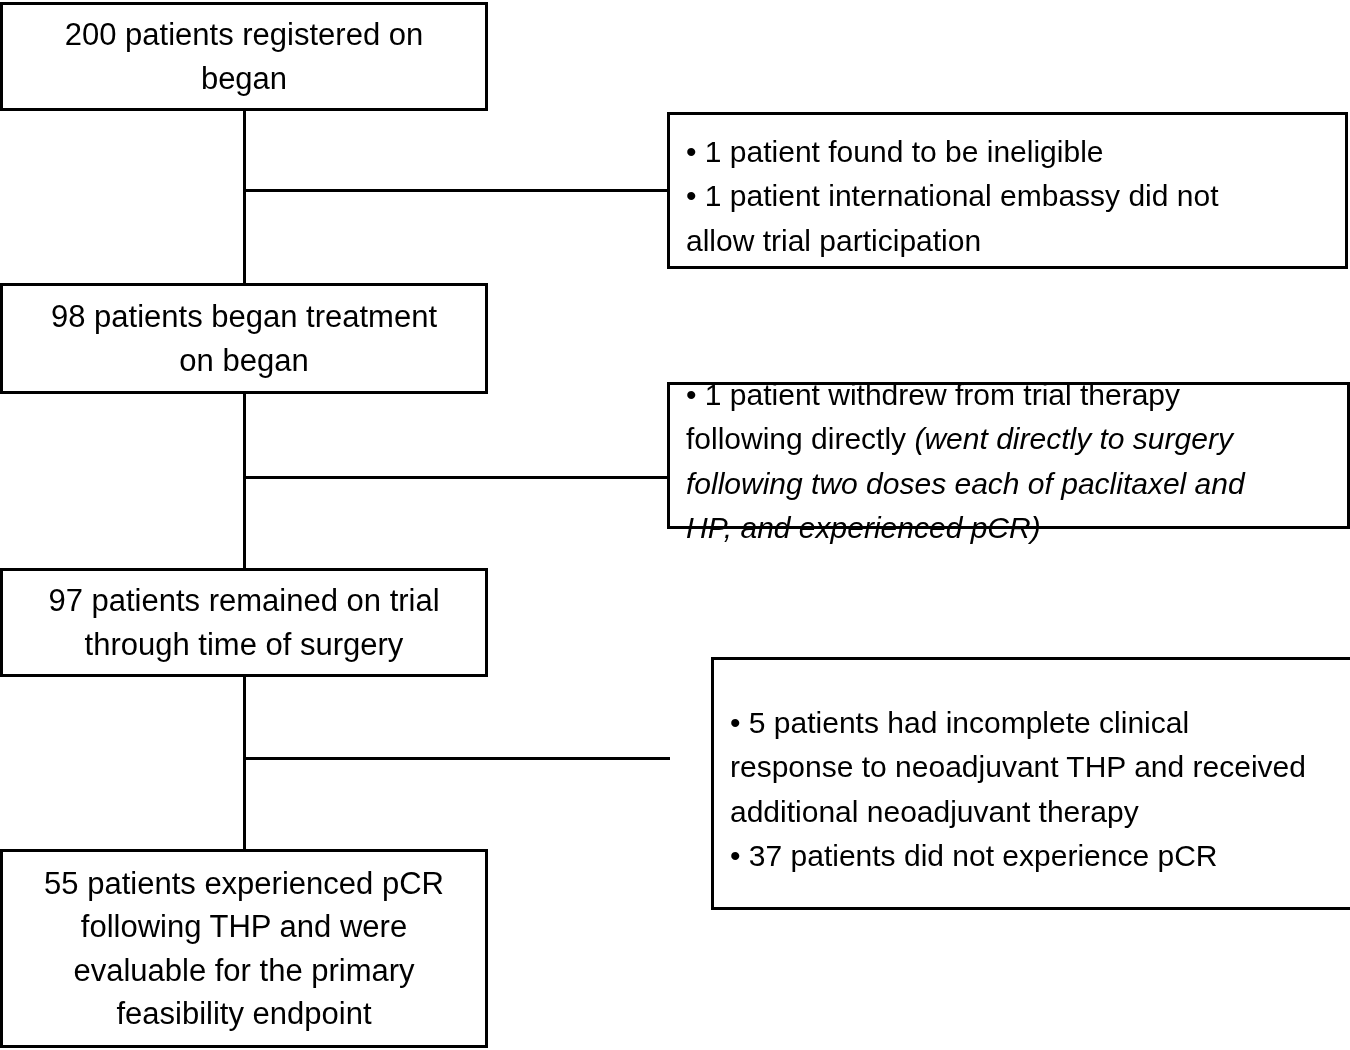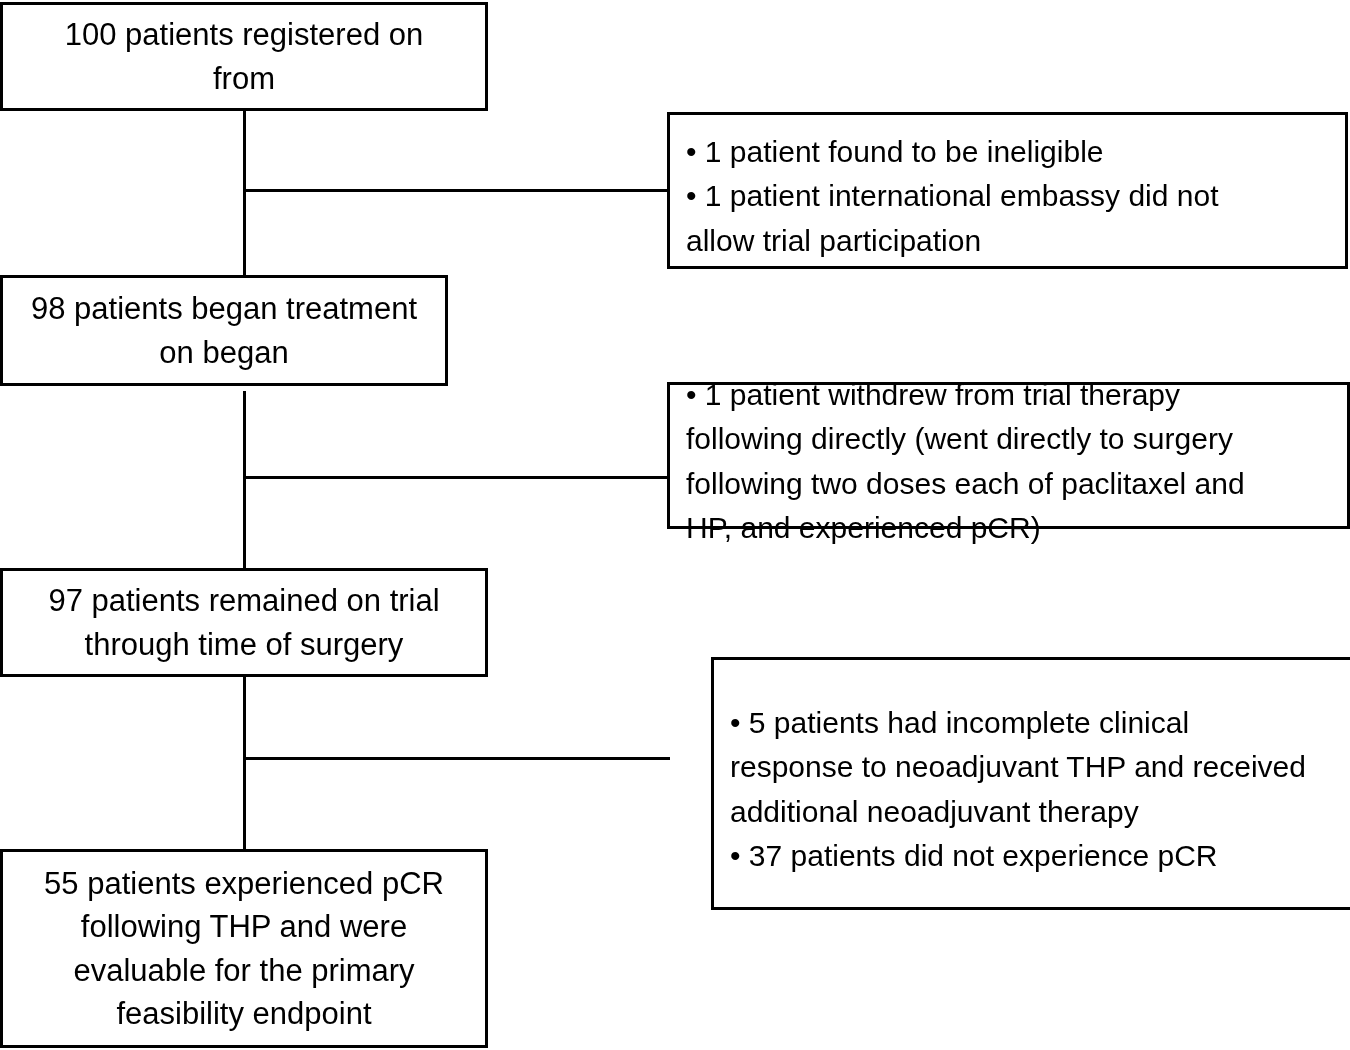--- a/index.html
+++ b/index.html
@@ -39,37 +39,37 @@
   .box-left .line {
     font-size: 31px;
     line-height: 1.40;
     white-space: nowrap;
   }
   .box-right .line {
     font-size: 30px;
     line-height: 1.47;
     white-space: nowrap;
   }
-  .box-right .line .it { }
+  .box-right .line .it { font-style: italic; }
 
   
   .vline {
     position: absolute;
     width: 3px;
     background: #000000;
   }
   .hline {
     position: absolute;
     height: 3px;
     background: #000000;
   }
 
   
   #box-registered   { left: 0px;   top: 2px;   width: 488px;  height: 109px; }
-  #box-began        { left: 0px;   top: 275px; width: 448px;  height: 111px; }
+  #box-began        { left: 0px;   top: 283px; width: 488px;  height: 111px; }
   #box-remained     { left: 0px;   top: 568px; width: 488px;  height: 109px; }
   #box-pcr          { left: 0px;   top: 849px; width: 488px;  height: 199px; }
 
   #box-excluded     { left: 667px; top: 112px; width: 681px;  height: 157px; }
   #box-withdrew     { left: 667px; top: 382px; width: 683px;  height: 147px; }
   #box-nonpcr       { left: 667px; top: 657px; width: 675px;  height: 253px; margin-left: 44px; }
 
   
   #spine-1   { left: 243px; top: 108px; height: 178px; }
   #branch-1  { left: 243px; top: 189px; width: 427px; }
@@ -88,22 +88,22 @@
   <div class="vline" id="spine-1"></div>
   <div class="hline" id="branch-1"></div>
 
   <div class="vline" id="spine-2"></div>
   <div class="hline" id="branch-2"></div>
 
   <div class="vline" id="spine-3"></div>
   <div class="hline" id="branch-3"></div>
 
   <div class="box box-left" id="box-registered">
-    <div class="line">100 patients registered on</div>
-    <div class="line">from</div>
+    <div class="line">200 patients registered on</div>
+    <div class="line">began</div>
   </div>
 
   <div class="box box-left" id="box-began">
     <div class="line">98 patients began treatment</div>
     <div class="line">on began</div>
   </div>
 
   <div class="box box-left" id="box-remained">
     <div class="line">97 patients remained on trial</div>
     <div class="line">through time of surgery</div>

